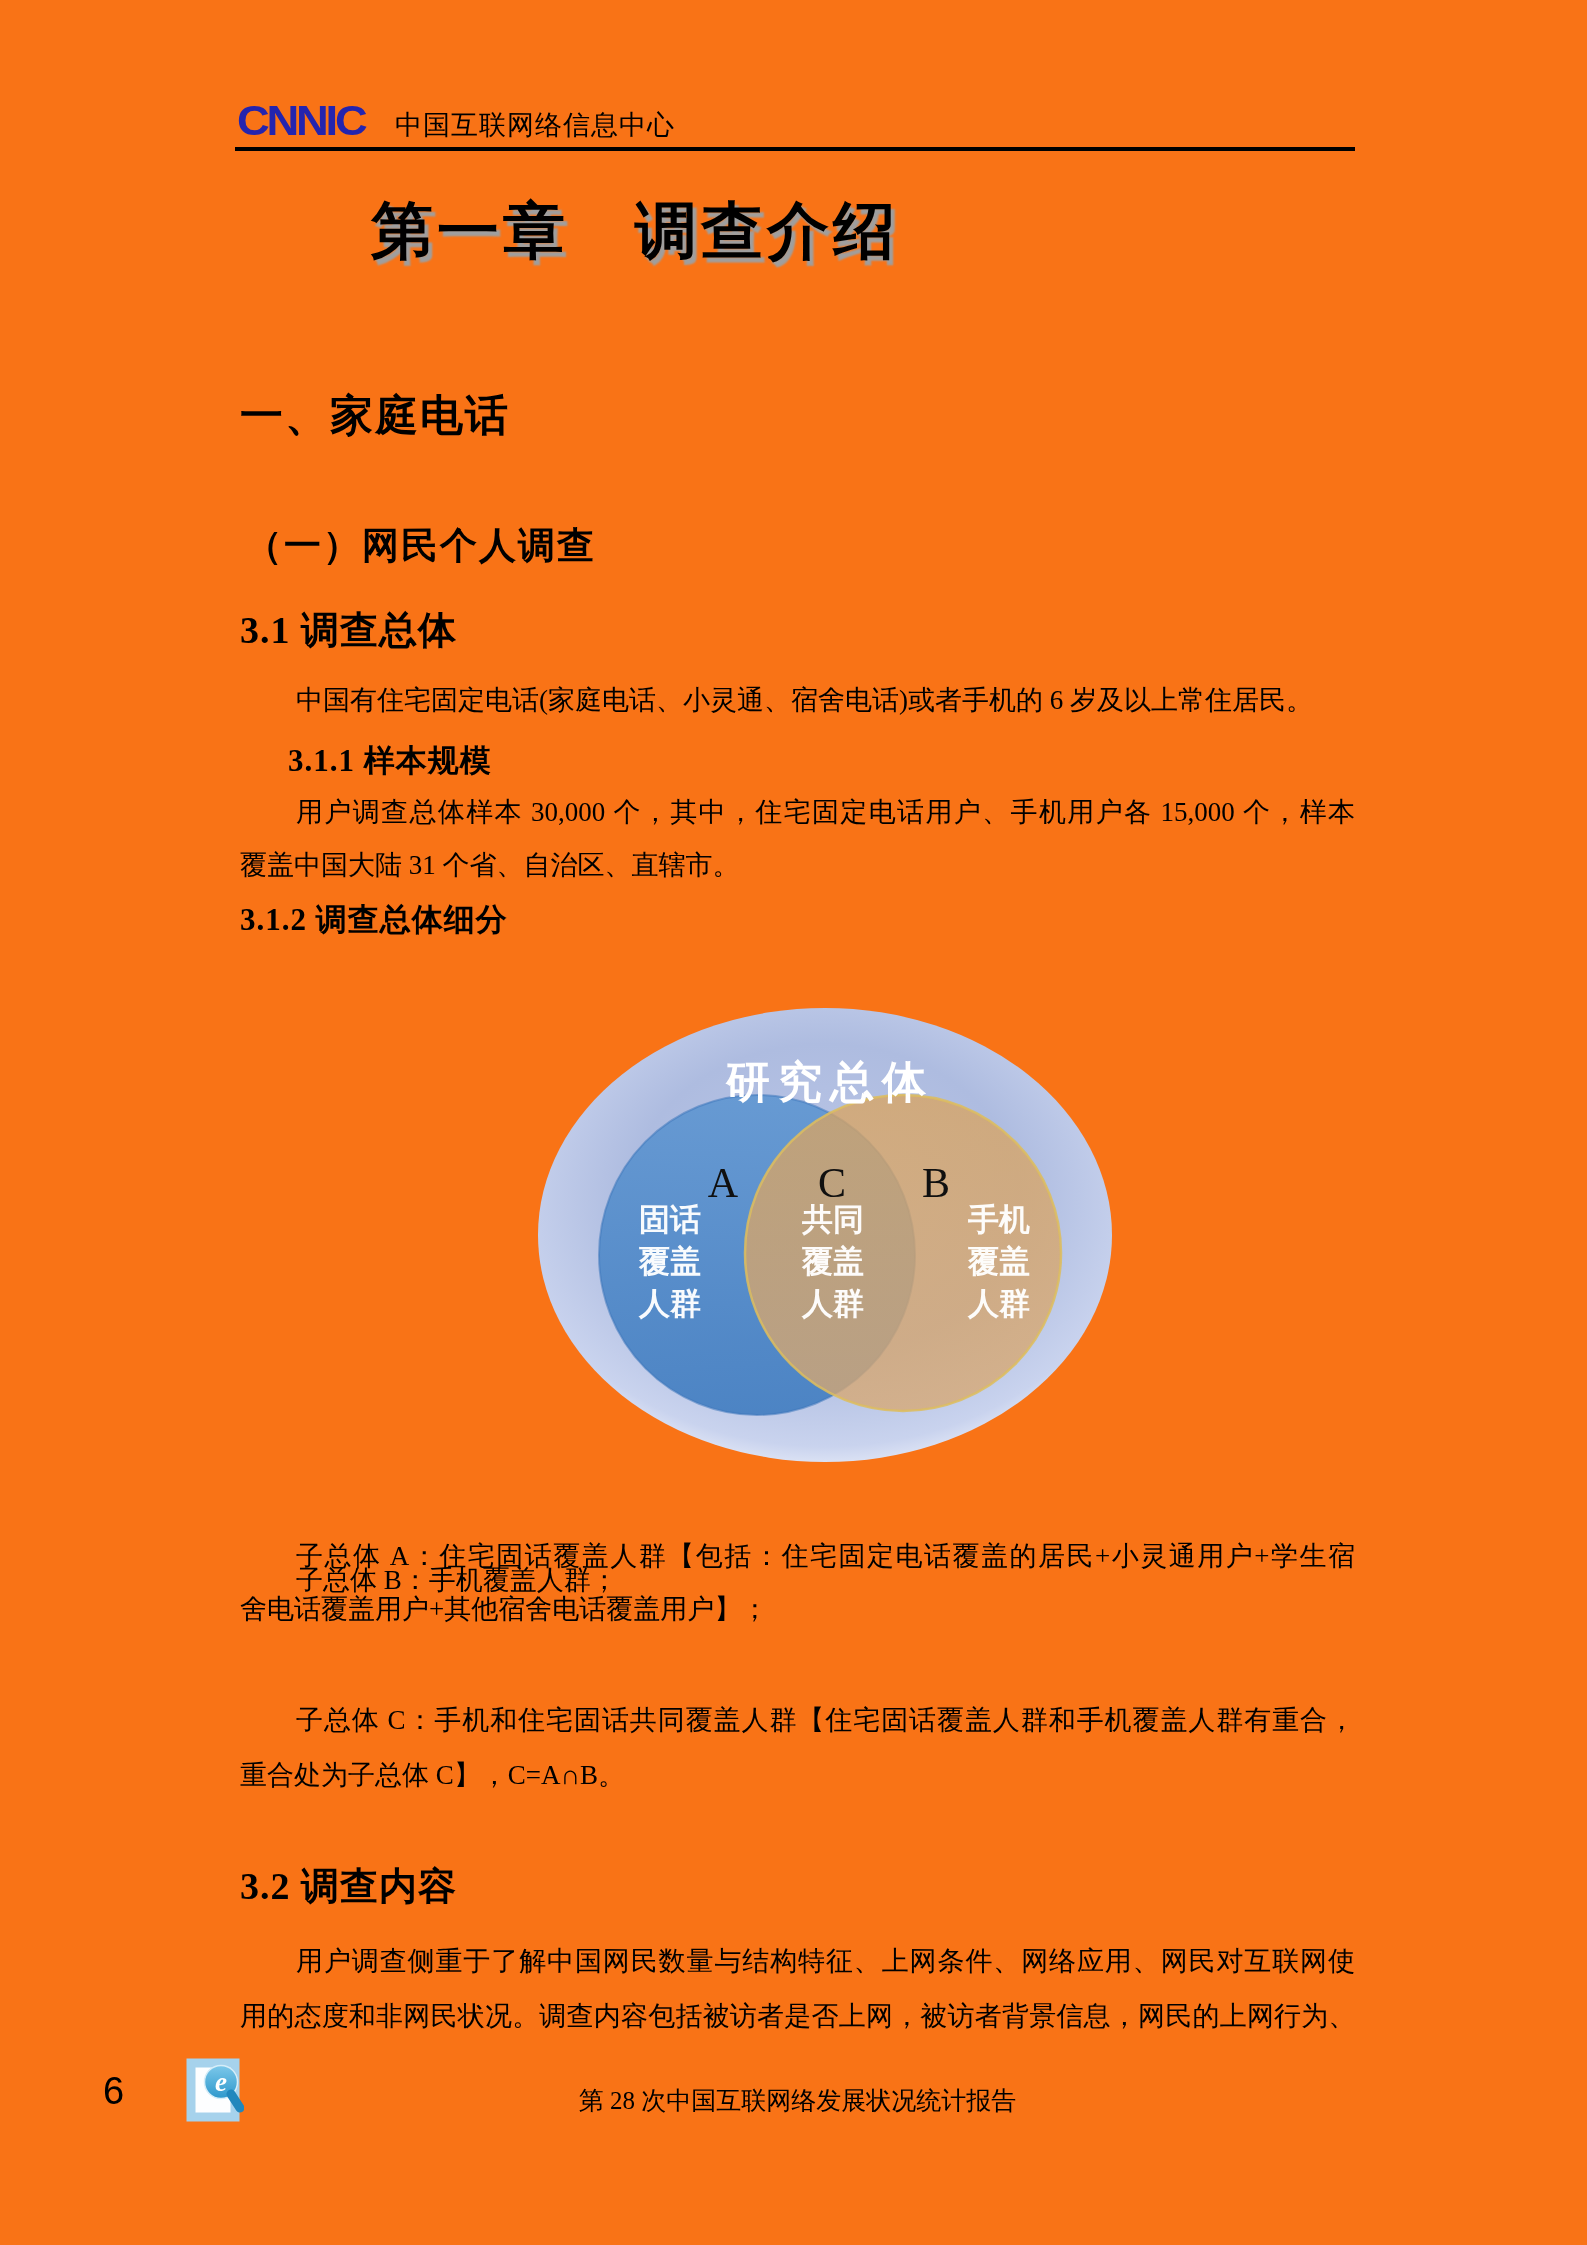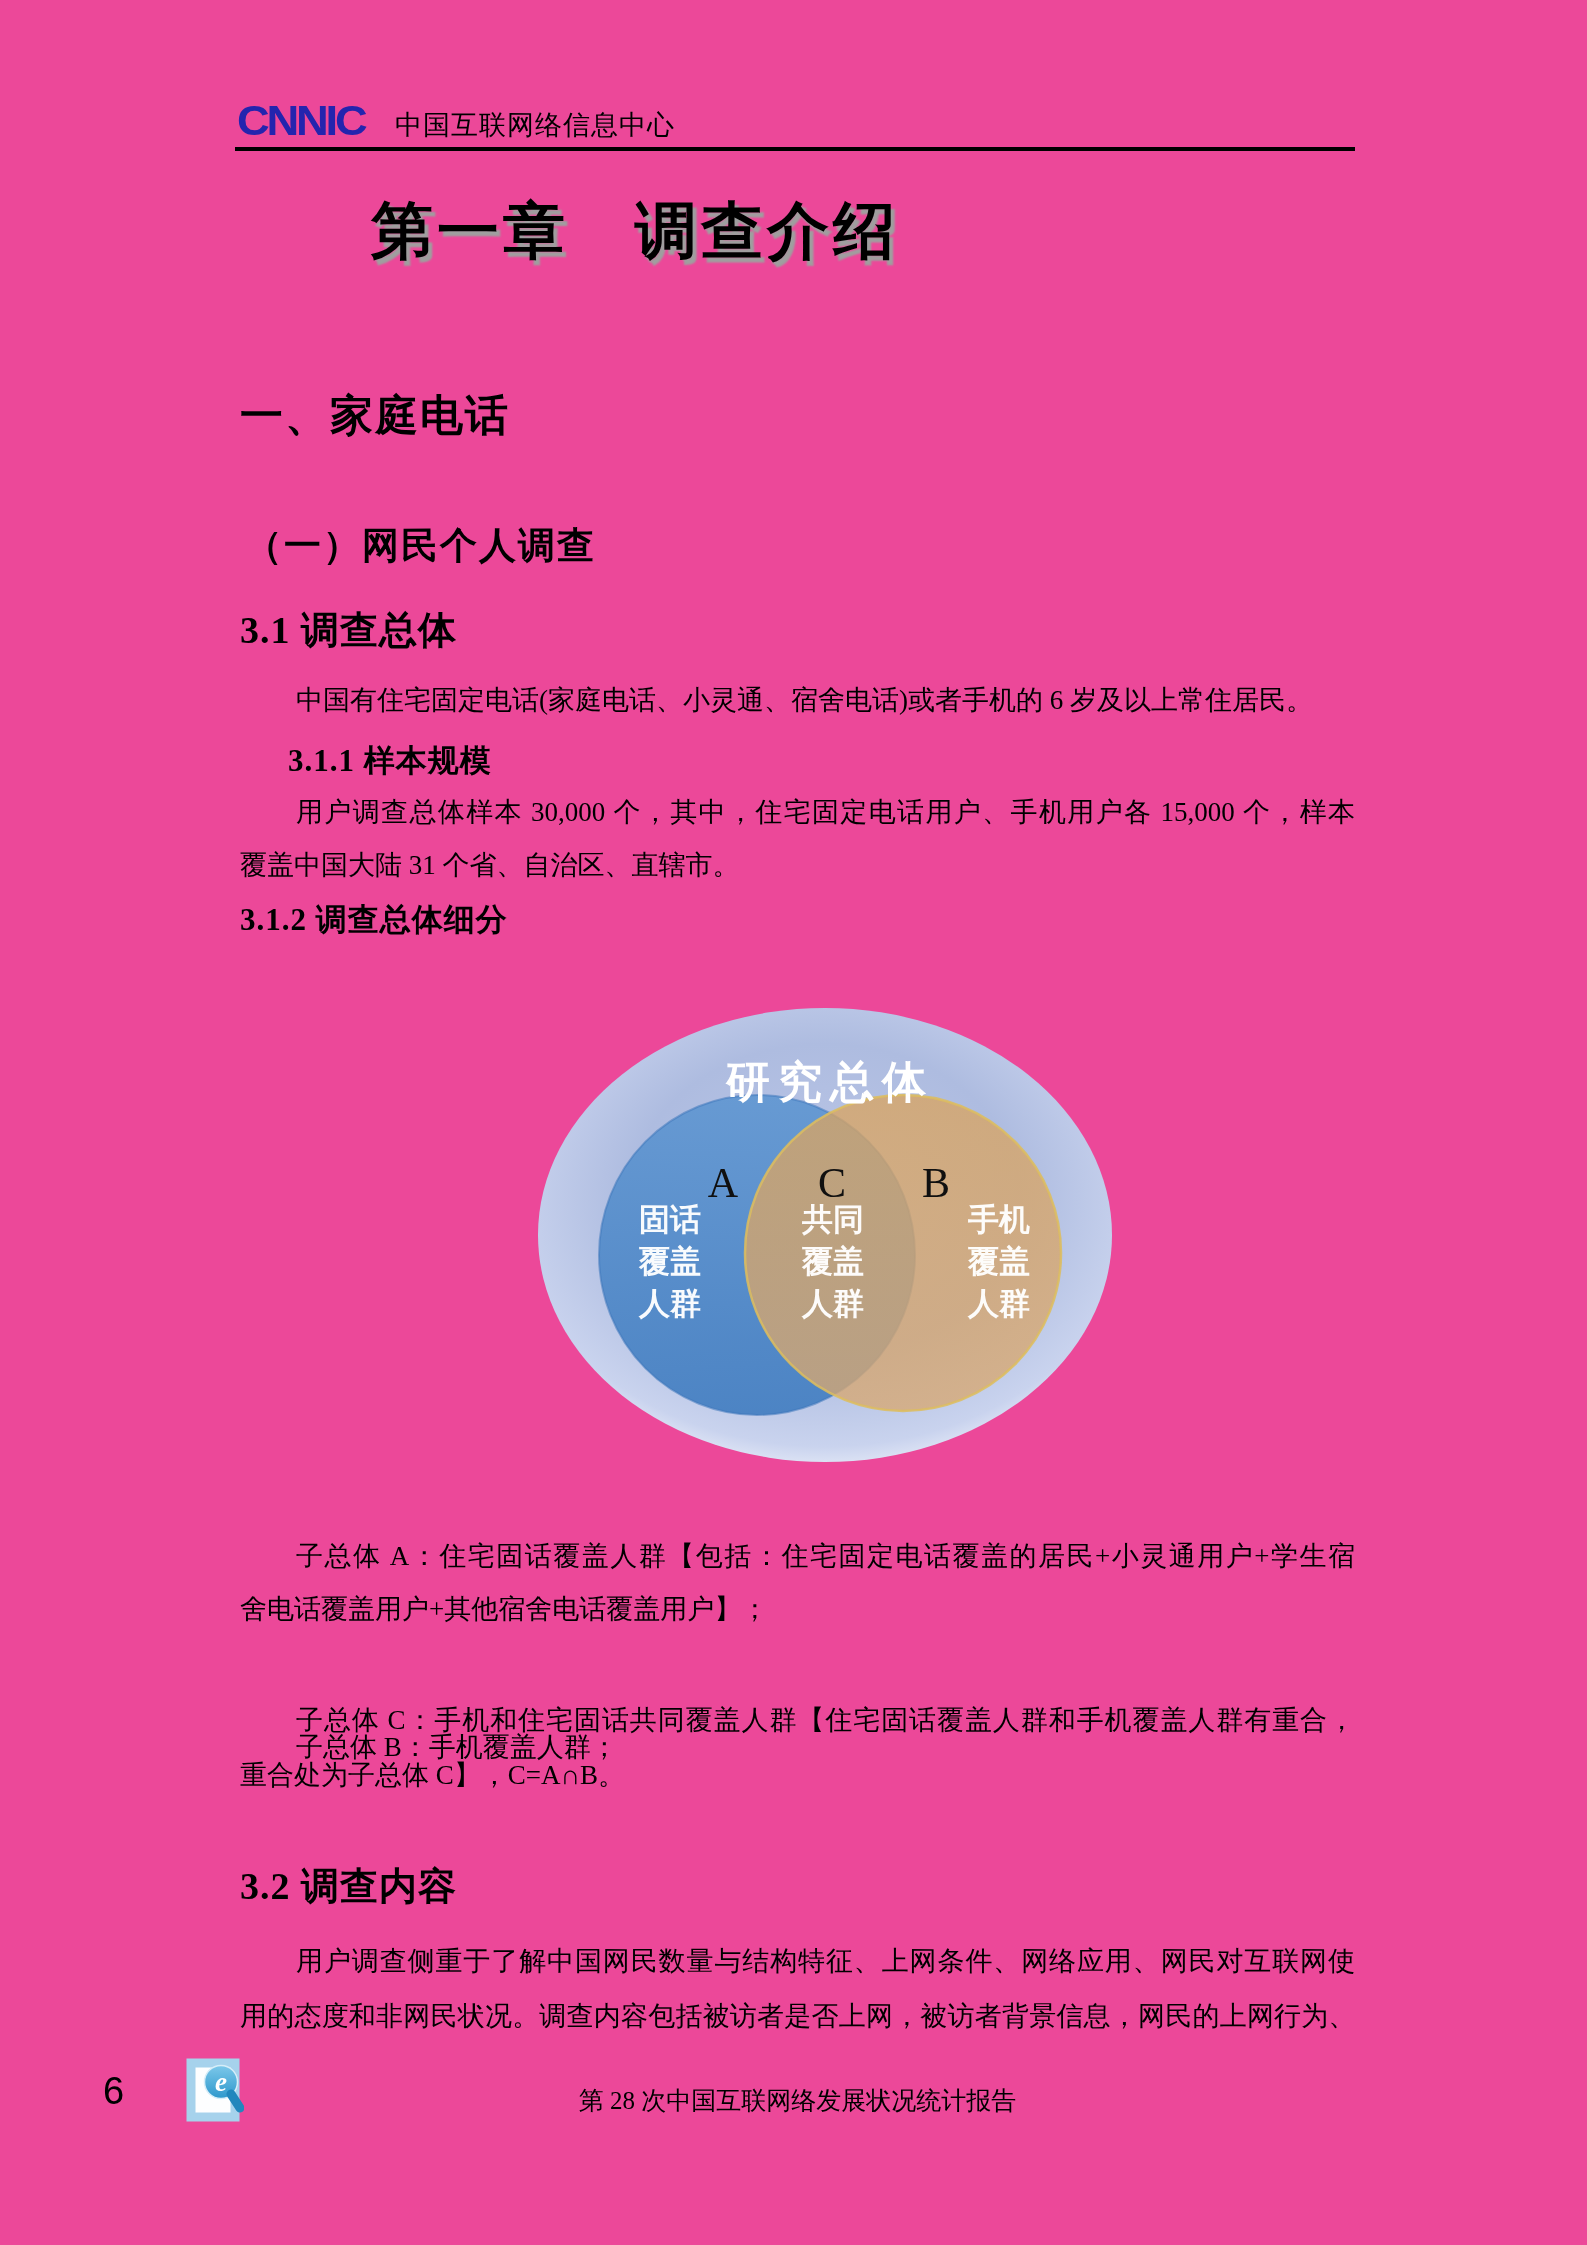--- a/index.html
+++ b/index.html
@@ -1,17 +1,17 @@
 <!DOCTYPE html>
 <html><head>
 <meta charset="utf-8">
 <style>
   html,body{margin:0;padding:0;background:#9a9a9a;}
   .page{
-    position:relative;width:1587px;height:2245px;background:#ec4899;
+    position:relative;width:1587px;height:2245px;background:#f97316;
     margin:0 auto;overflow:hidden;
     font-family:"Liberation Serif","DejaVu Serif",serif;color:#000;
   }
   .abs{position:absolute;}
   
   .logo{
     left:237px;top:100px;font-family:"Liberation Sans","DejaVu Sans",sans-serif;
     font-weight:900;font-size:42px;line-height:1;color:#2424ae;
     letter-spacing:-3px;transform:scaleX(1.08);transform-origin:left;
   }
@@ -106,21 +106,21 @@
       <text x="298" y="267">覆盖</text>
       <text x="298" y="309">人群</text>
       <text x="464" y="225">手机</text>
       <text x="464" y="267">覆盖</text>
       <text x="464" y="309">人群</text>
     </g>
   </svg>
 
   <div class="line ind jl" style="top:1540px;">子总体 A：住宅固话覆盖人群【包括：住宅固定电话覆盖的居民+小灵通用户+学生宿</div>
   <div class="line" style="top:1593px;">舍电话覆盖用户+其他宿舍电话覆盖用户】；</div>
-  <div class="line ind" style="top:1731px;">子总体 B：手机覆盖人群；</div>
+  <div class="line ind" style="top:1564px;">子总体 B：手机覆盖人群；</div>
   <div class="line ind jl" style="top:1704px;">子总体 C：手机和住宅固话共同覆盖人群【住宅固话覆盖人群和手机覆盖人群有重合，</div>
   <div class="line" style="top:1759px;">重合处为子总体 C】，C=A∩B。</div>
 
   <div class="abs h-num h32">3.2 调查内容</div>
   <div class="line ind jl" style="top:1945px;">用户调查侧重于了解中国网民数量与结构特征、上网条件、网络应用、网民对互联网使</div>
   <div class="line jl tight" style="top:2000px;">用的态度和非网民状况。调查内容包括被访者是否上网，被访者背景信息，网民的上网行为、</div>
 
   <div class="abs pagenum">6</div>
   <svg class="abs f-icon" viewBox="0 0 58 64" xmlns="http://www.w3.org/2000/svg">
     <rect x="5" y="5" width="44" height="54" fill="#fdfeff" stroke="#a6d2ec" stroke-width="9"></rect>

